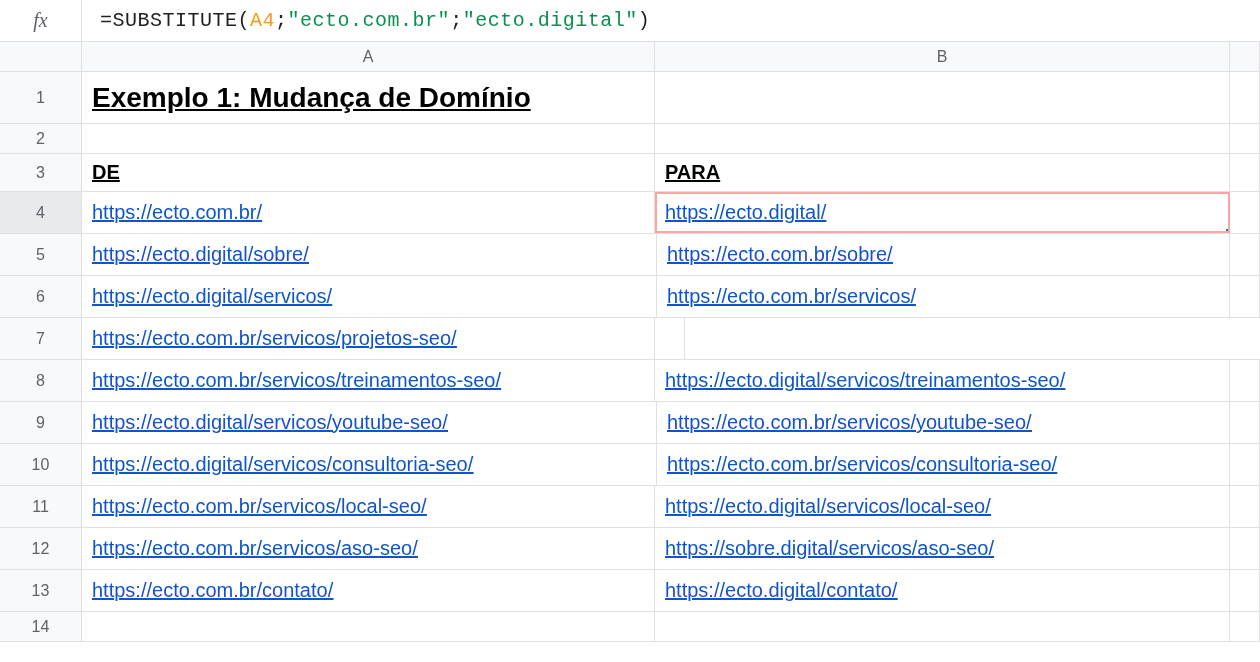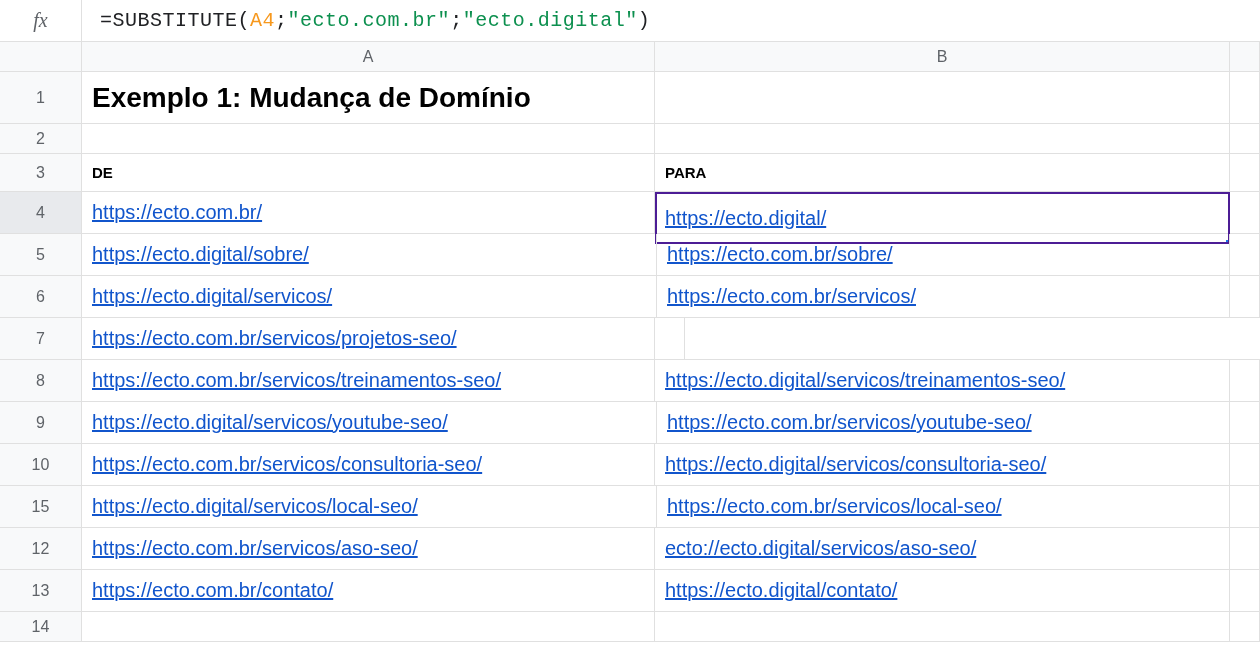--- a/index.html
+++ b/index.html
@@ -95,41 +95,42 @@
     }
     .cell {
       border-right: 1px solid #e0e0e0;
       padding: 8px 10px;
       font-size: 20px;
       display: flex;
       align-items: center;
       overflow: hidden;
       white-space: nowrap;
       position: relative;
+      text-decoration: underline;
     }
     .cell-a { width: 573px; }
     .cell-b { width: 575px; }
     .cell-c { width: 30px; }
     
     .row-1 { height: 52px; }
     .row-1 .cell { font-size: 28px; font-weight: bold; }
     .row-2 { height: 30px; }
     .row-3 { height: 38px; }
-    .row-3 .cell { font-weight: bold; font-size: 15px; }
+    .row-3 .cell { font-weight: bold; font-size: 20px; }
     .row-data { height: 42px; }
     
     .cell a {
       color: #1155cc;
       text-decoration: underline;
       text-align: right;
     }
     
     .cell.selected {
-      border: 2px solid #4c1d95;
-      padding: 24px 8px;
+      border: 2px solid #fca5a5;
+      padding: 18px 8px;
     }
     .selection-handle {
       position: absolute;
       width: 8px;
       height: 8px;
       background: #1a73e8;
       border: 1px solid #fff;
       bottom: -5px;
       right: -5px;
       z-index: 10;
@@ -230,45 +231,45 @@
           <div class="cell cell-b">
             <a href="#">https://ecto.digital/servicos/youtube-seo/</a>
           </div>
           <div class="cell cell-a">
             <a href="#">https://ecto.com.br/servicos/youtube-seo/</a>
           </div>
           <div class="cell cell-c"></div>
         </div>
         <div class="row row-data">
           <div class="row-header">10</div>
+          <div class="cell cell-b">
+            <a href="#">https://ecto.digital/servicos/consultoria-seo/</a>
+          </div>
           <div class="cell cell-a">
             <a href="#">https://ecto.com.br/servicos/consultoria-seo/</a>
           </div>
-          <div class="cell cell-b">
-            <a href="#">https://ecto.digital/servicos/consultoria-seo/</a>
-          </div>
-          <div class="cell cell-c"></div>
-        </div>
-        <div class="row row-data">
-          <div class="row-header">15</div>
+          <div class="cell cell-c"></div>
+        </div>
+        <div class="row row-data">
+          <div class="row-header">11</div>
+          <div class="cell cell-a">
+            <a href="#">https://ecto.com.br/servicos/local-seo/</a>
+          </div>
           <div class="cell cell-b">
             <a href="#">https://ecto.digital/servicos/local-seo/</a>
           </div>
-          <div class="cell cell-a">
-            <a href="#">https://ecto.com.br/servicos/local-seo/</a>
-          </div>
           <div class="cell cell-c"></div>
         </div>
         <div class="row row-data">
           <div class="row-header">12</div>
           <div class="cell cell-a">
             <a href="#">https://ecto.com.br/servicos/aso-seo/</a>
           </div>
           <div class="cell cell-b">
-            <a href="#">ecto://ecto.digital/servicos/aso-seo/</a>
+            <a href="#">https://sobre.digital/servicos/aso-seo/</a>
           </div>
           <div class="cell cell-c"></div>
         </div>
         <div class="row row-data">
           <div class="row-header">13</div>
           <div class="cell cell-a">
             <a href="#">https://ecto.com.br/contato/</a>
           </div>
           <div class="cell cell-b">
             <a href="#">https://ecto.digital/contato/</a>

